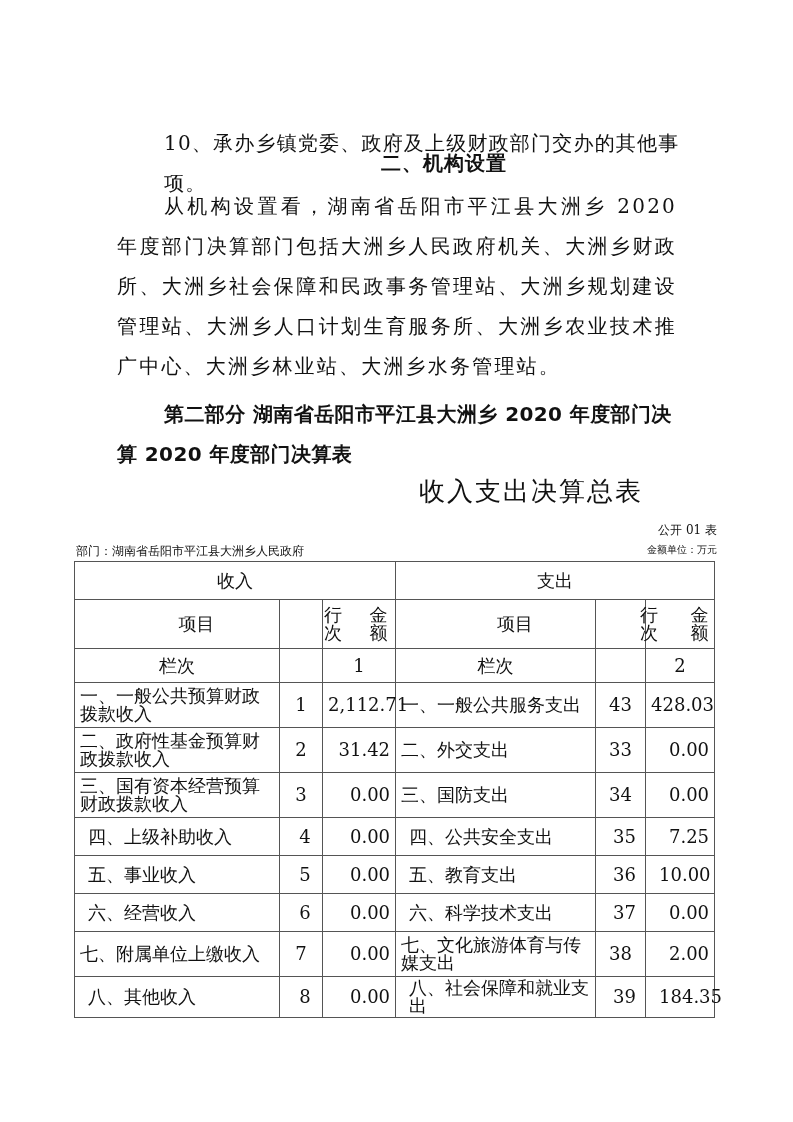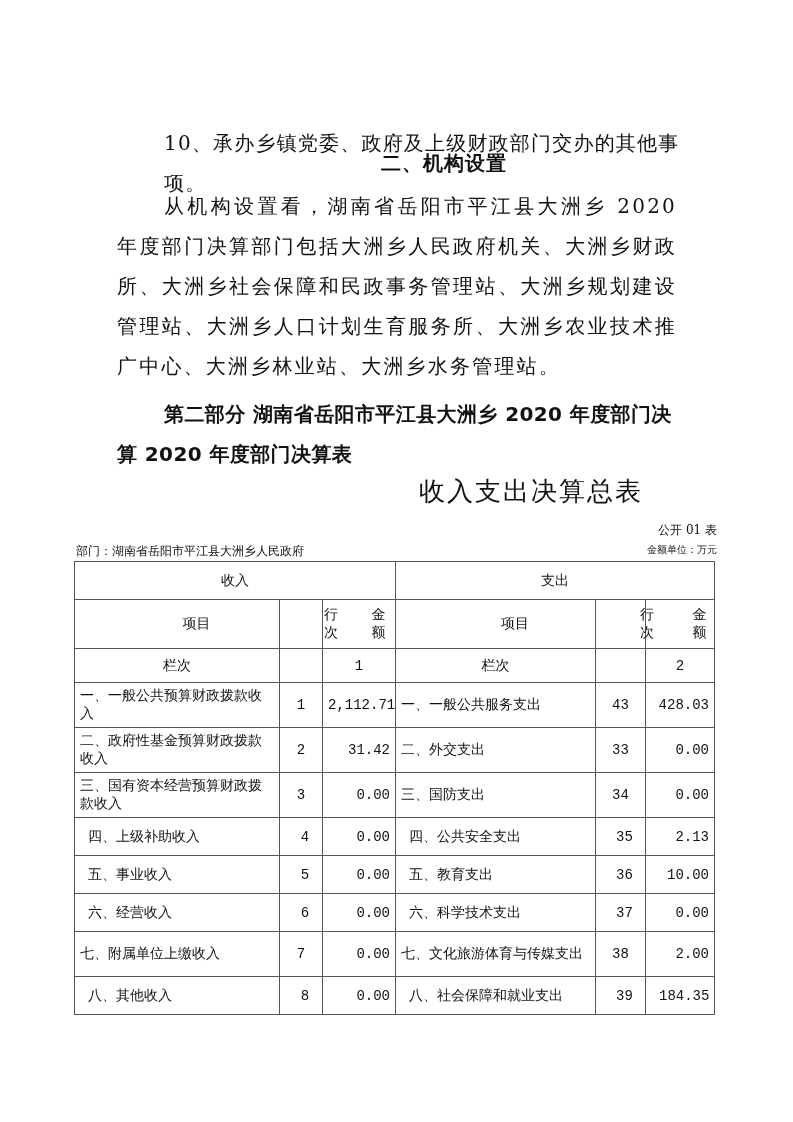--- a/index.html
+++ b/index.html
@@ -11,21 +11,21 @@
   #p-item10 { top: 99px; left: 164px; width: 540px; letter-spacing: 1.2px; margin-top: 24px; }
   #h-section2 { top: 143px; left: 164px; font-weight: bold; letter-spacing: 1px; text-align: center; }
   #p-org { top: 186px; text-indent: 47px; text-align: justify; letter-spacing: 2.2px; }
   #h-part2 { top: 394px; font-weight: bold; text-indent: 47px; letter-spacing: 0.4px; }
 
   #table-title { position: absolute; top: 474px; left: 0; width: 643px; text-align: right; font-size: 26px; letter-spacing: 2px; }
   #form-no { position: absolute; top: 522px; right: 76px; font-size: 12px; }
   #dept-label { position: absolute; top: 543px; left: 76px; font-size: 12px; }
   #unit-label { position: absolute; top: 543px; right: 76px; font-size: 10px; }
 
-  table.fin { position: absolute; top: 561px; left: 74px; width: 640px; border-collapse: collapse; font-size: 14px; table-layout: fixed; font-family: Liberation Mono, monospace; }
+  table.fin { position: absolute; top: 561px; left: 74px; width: 640px; border-collapse: collapse; font-size: 18px; table-layout: fixed; }
   table.fin td { border: 1px solid #555; padding: 2px 5px; vertical-align: middle; line-height: 18px; }
   table.fin .c { text-align: center; }
   table.fin .r { text-align: right; }
   table.fin .l { text-align: left; }
   table.fin tr.h1 td { height: 33px; }
   table.fin tr.h2 td { height: 44px; padding-left: 44px; }
   table.fin tr.h3 td { height: 29px; }
   table.fin tr.rr td { height: 33px; padding-left: 13px; }
   table.fin tr.rt td { height: 40px; }
 </style>
@@ -95,21 +95,21 @@
     <td class="l">三、国防支出</td>
     <td class="c">34</td>
     <td class="r">0.00</td>
   </tr>
   <tr class="rr">
     <td class="l">四、上级补助收入</td>
     <td class="c">4</td>
     <td class="r">0.00</td>
     <td class="l">四、公共安全支出</td>
     <td class="c">35</td>
-    <td class="r">2.13</td>
+    <td class="r">7.25</td>
   </tr>
   <tr class="rr">
     <td class="l">五、事业收入</td>
     <td class="c">5</td>
     <td class="r">0.00</td>
     <td class="l">五、教育支出</td>
     <td class="c">36</td>
     <td class="r">10.00</td>
   </tr>
   <tr class="rr">

